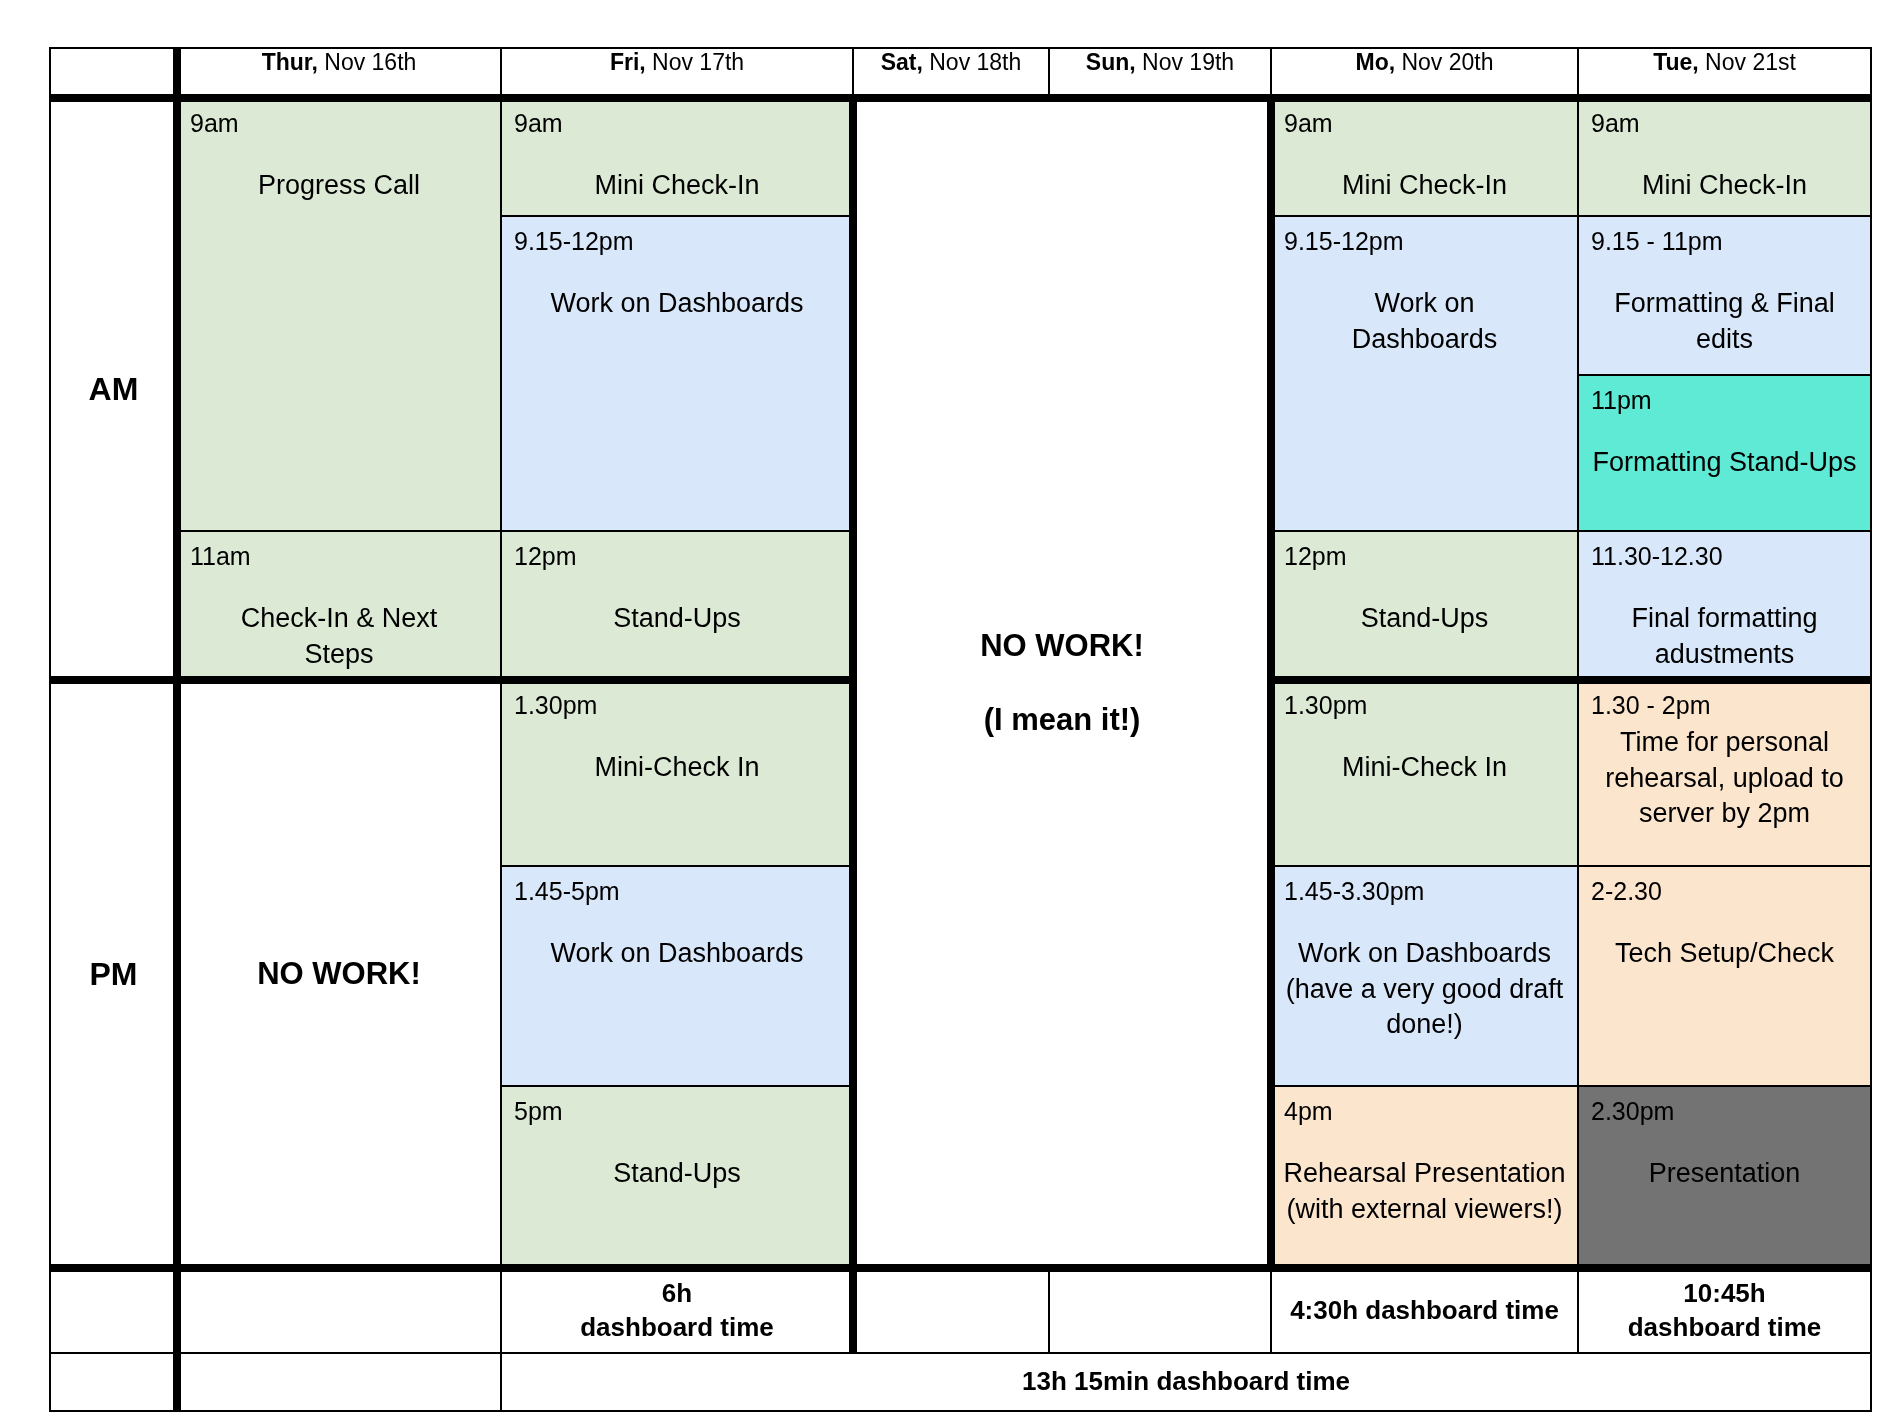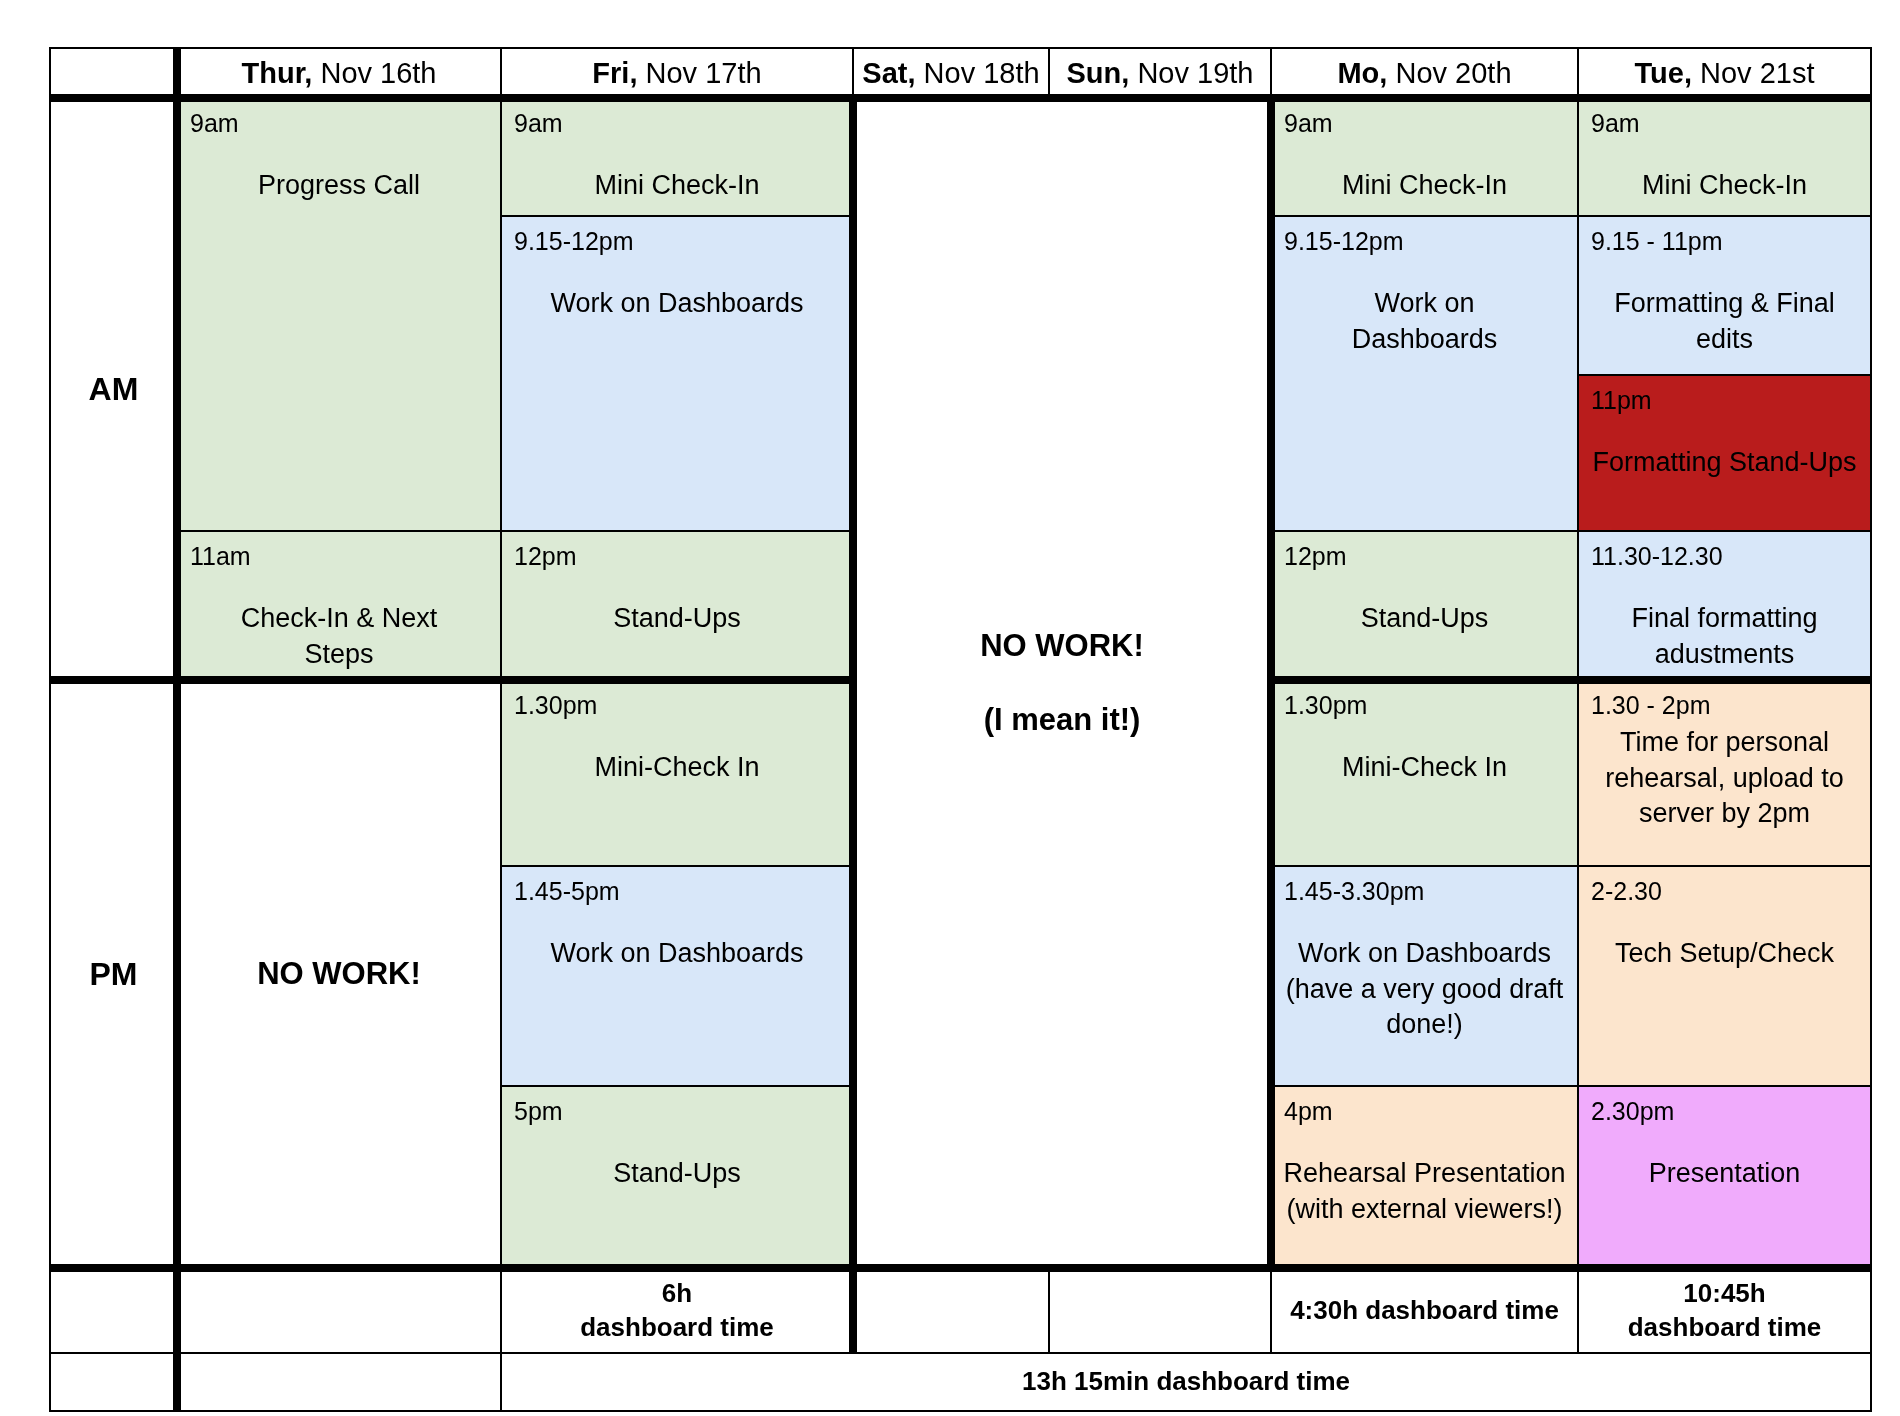--- a/index.html
+++ b/index.html
@@ -10,21 +10,21 @@
   }
   .sheet{
     position:absolute;left:49px;top:47px;width:1823px;height:1365px;
     background:#000;box-sizing:border-box;padding:2px;
     display:grid;
     grid-template-columns:125px 322px 350px 194px 220px 305px 291px;
     grid-template-rows:48px 116px 157px 154px 147px 184px 218px 180px 83px 56px;
     gap:2px;
   }
   .cell{background:#fff;position:relative;overflow:hidden;}
-  .hdr{display:flex;align-items:center;justify-content:center;font-size:29px;white-space:pre;}
+  .hdr{display:flex;align-items:flex-start;justify-content:center;font-size:23px;white-space:pre;}
   .hdr b{font-weight:bold;}
   .time{font-size:25px;text-align:left;padding:9px 6px 0 12px;line-height:1.2;}
   .title{font-size:27px;text-align:center;margin-top:30px;line-height:1.32;padding:0 8px;}
   .centerbox{display:flex;flex-direction:column;align-items:center;justify-content:center;text-align:center;}
   .bigbold{font-weight:bold;font-size:31px;line-height:1.3;}
   .rowlabel{font-weight:bold;font-size:32px;}
   .sum{font-weight:bold;font-size:26px;line-height:1.3;}
   .thick{position:absolute;background:#000;pointer-events:none;}
   .gap34{height:34px;}
 </style>
@@ -111,37 +111,37 @@
   </div>
 
   <div class="cell" style="grid-area: 2 / 7; background: rgb(220, 234, 213);">
     <div class="time">9am</div>
     <div class="title">Mini Check-In</div>
   </div>
   <div class="cell" style="grid-area: 3 / 7; background: rgb(216, 231, 249);">
     <div class="time">9.15 - 11pm</div>
     <div class="title">Formatting &amp; Final edits</div>
   </div>
-  <div class="cell" style="grid-area: 4 / 7; background: #b91c1c;">
+  <div class="cell" style="grid-area: 4 / 7; background: #5eead4;">
     <div class="time">11pm</div>
     <div class="title">Formatting Stand-Ups</div>
   </div>
   <div class="cell" style="grid-area: 5 / 7; background: rgb(216, 231, 249);">
     <div class="time">11.30-12.30</div>
     <div class="title" style="margin-top:30px">Final formatting adustments</div>
   </div>
   <div class="cell" style="grid-area: 6 / 7; background: rgb(252, 229, 205);">
     <div class="time">1.30 - 2pm</div>
     <div class="title" style="margin-top:5px">Time for personal rehearsal, upload to server by 2pm</div>
   </div>
   <div class="cell" style="grid-area: 7 / 7; background: rgb(252, 229, 205);">
     <div class="time">2-2.30</div>
     <div class="title">Tech Setup/Check</div>
   </div>
-  <div class="cell" style="grid-area: 8 / 7; background: #f0abfc;">
+  <div class="cell" style="grid-area: 8 / 7; background: #737373;">
     <div class="time">2.30pm</div>
     <div class="title">Presentation</div>
   </div>
 
   <div class="cell" style="grid-column:1;grid-row:9"></div>
   <div class="cell" style="grid-column:2;grid-row:9"></div>
   <div class="cell centerbox sum" style="grid-column:3;grid-row:9">
     <div>6h</div>
     <div>dashboard time</div>
   </div>

